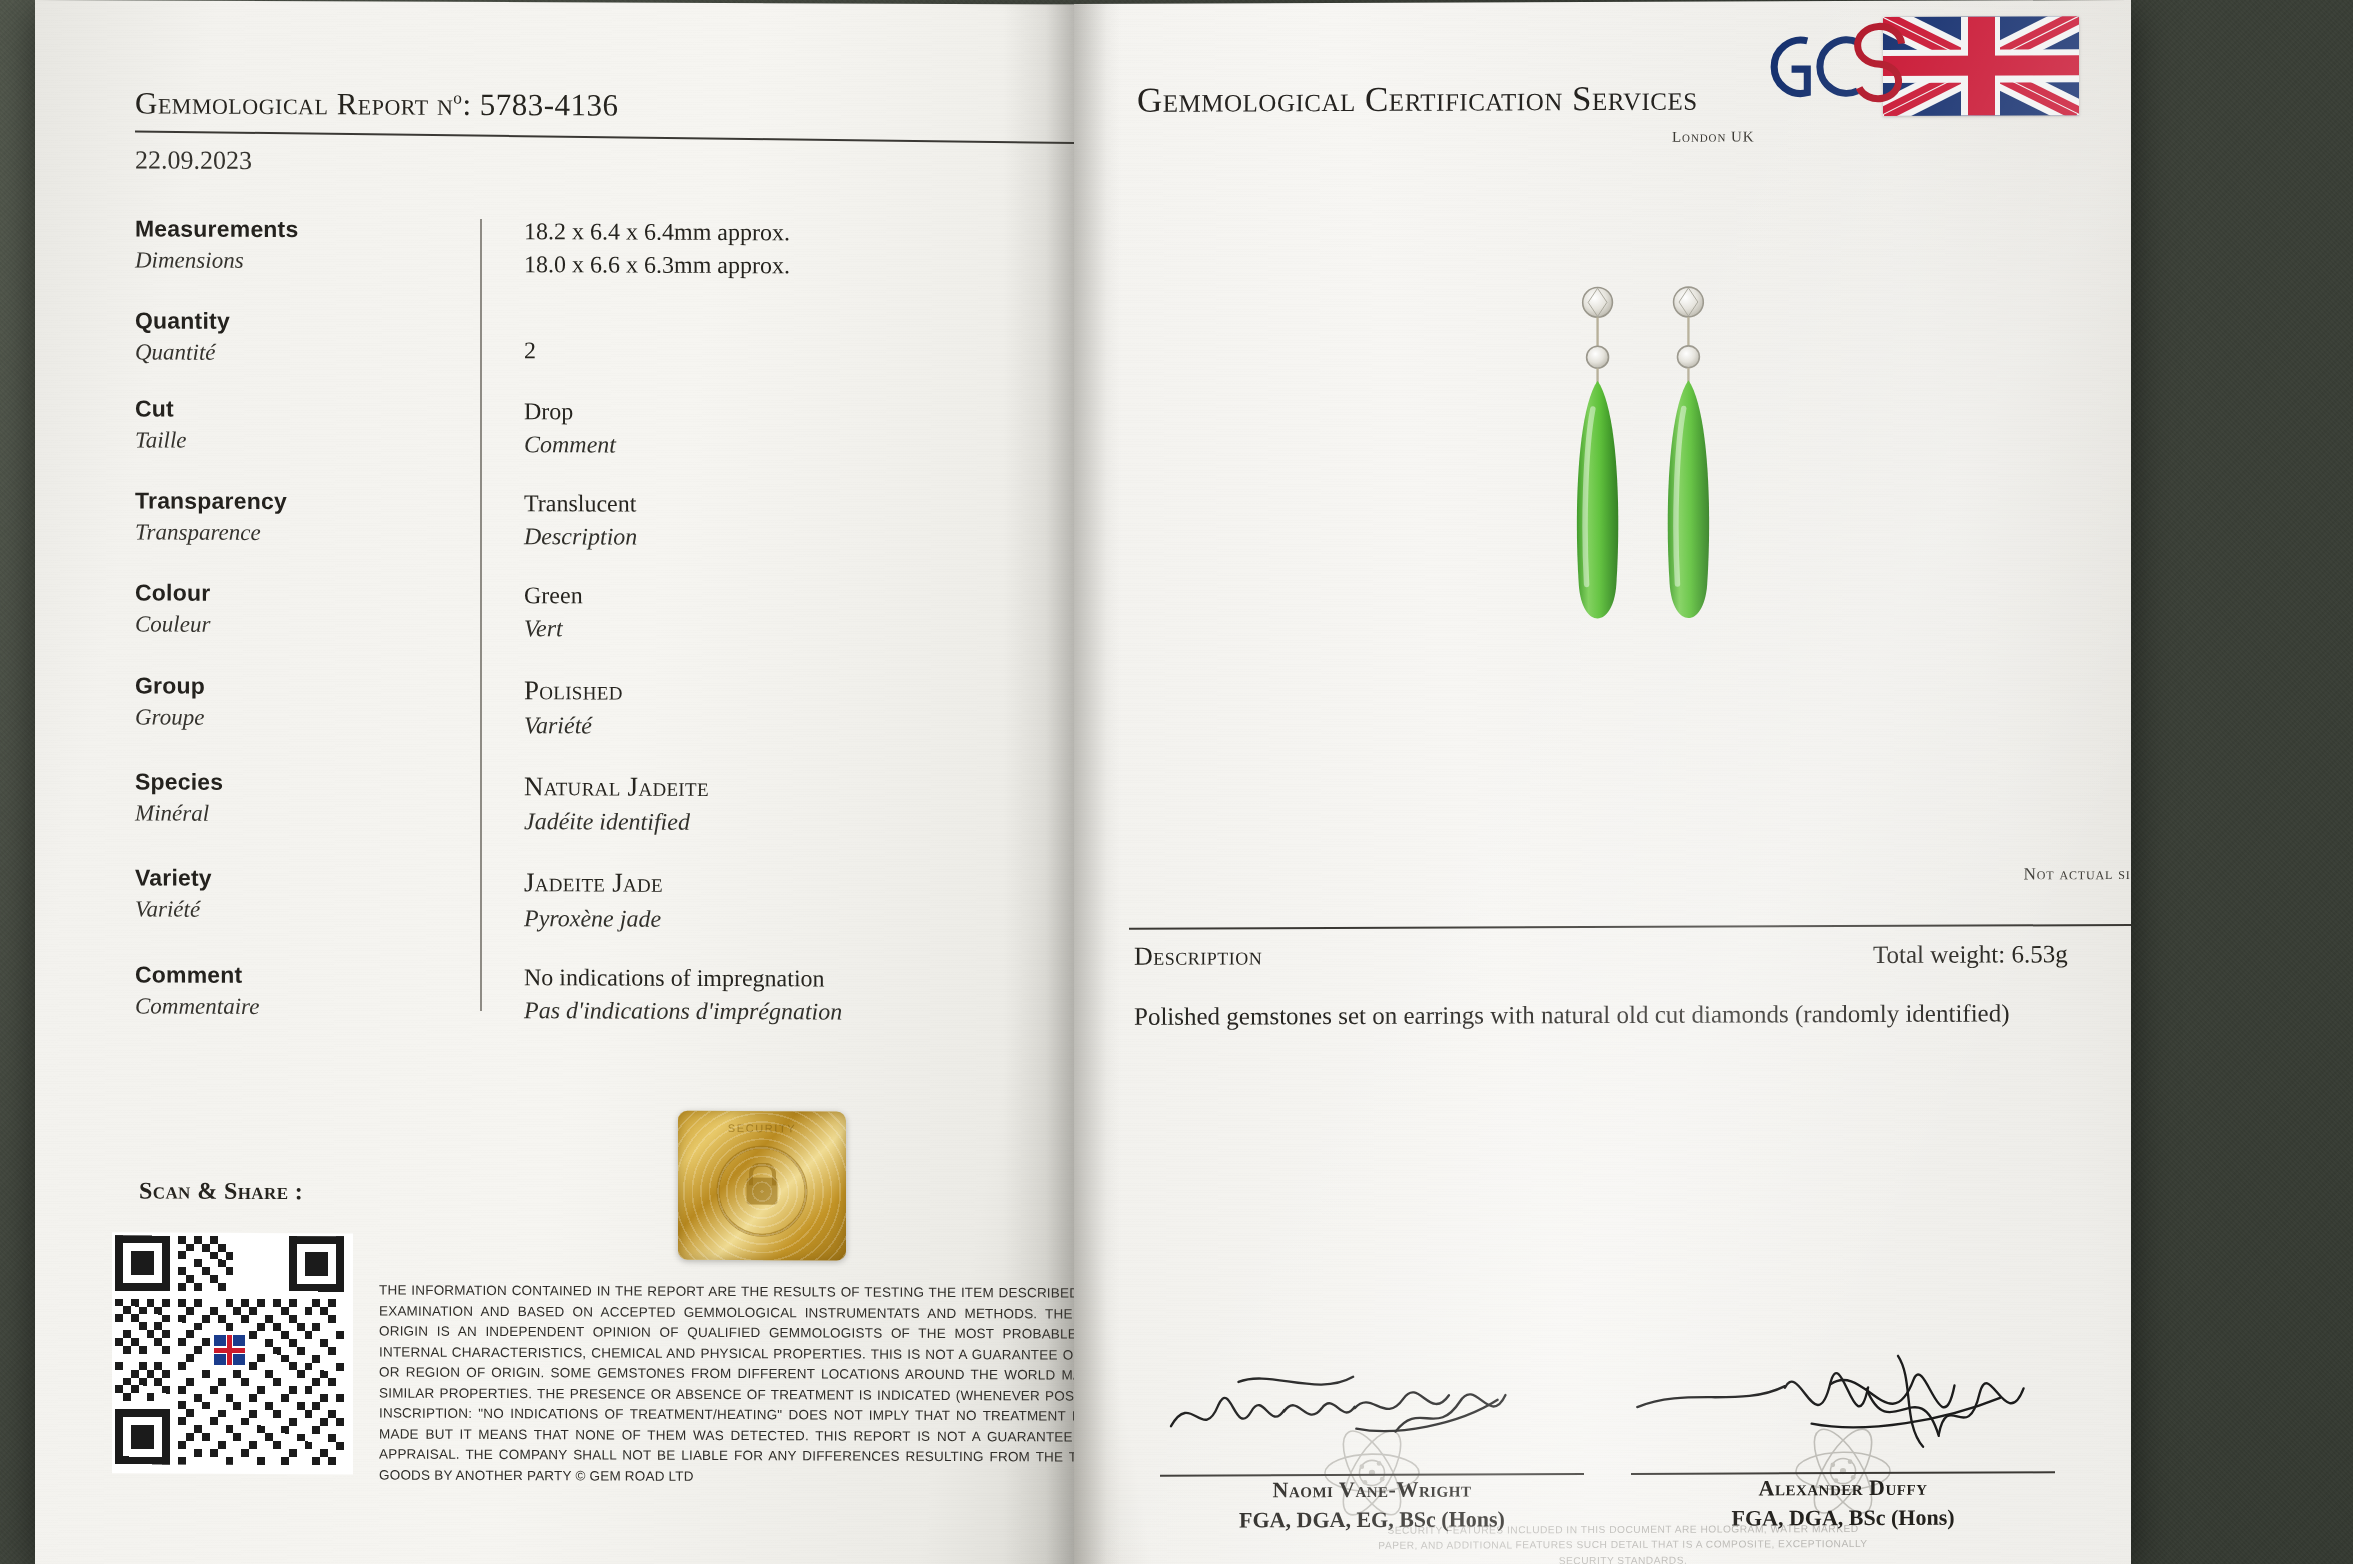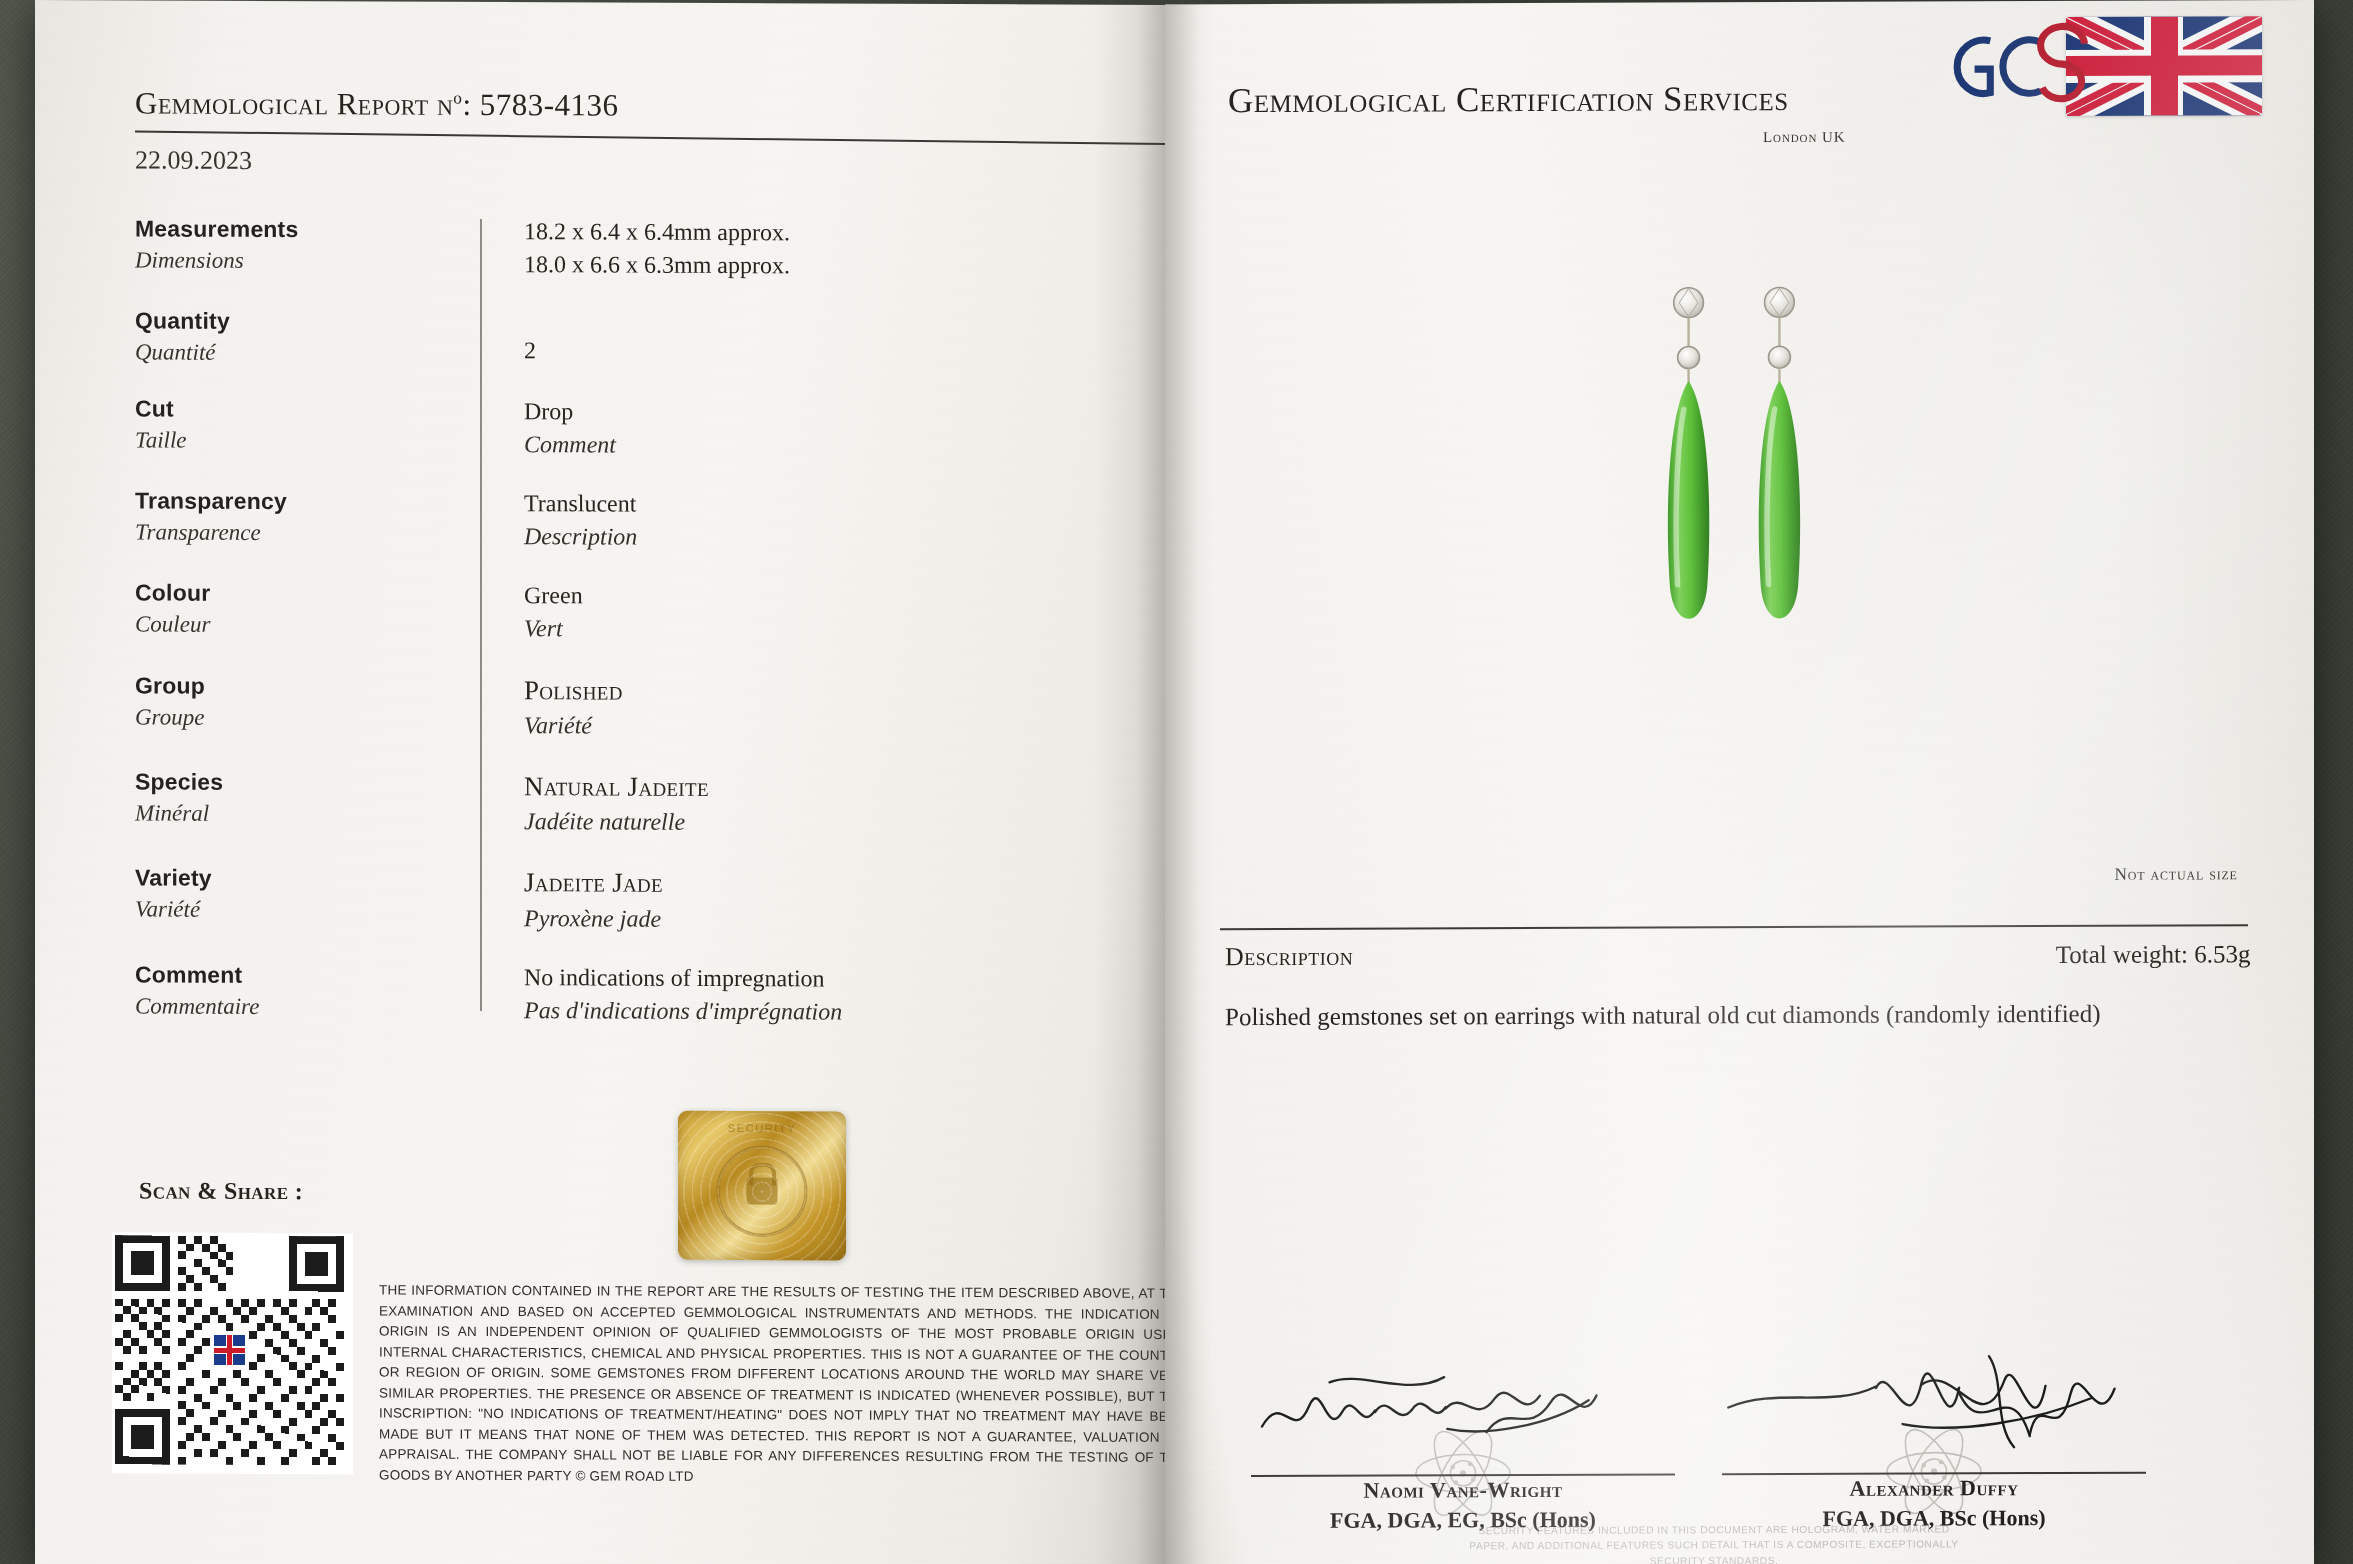--- a/index.html
+++ b/index.html
@@ -30,21 +30,21 @@
       repeating-linear-gradient(45deg, rgba(255,255,255,0.012) 0 1.6px, rgba(0,0,0,0.02) 1.6px 3.1px),
       repeating-linear-gradient(-45deg, rgba(255,255,255,0.01) 0 2.4px, rgba(0,0,0,0.015) 2.4px 4.7px);
     pointer-events: none;
   }
 
   
   .certificate {
     position: absolute;
     left: 35px;
     top: 0px;
-    width: 2278px;
+    width: 2096px;
     height: 1564px;
     display: flex;
     filter: drop-shadow(0 7.8px 22px rgba(0,0,0,0.55));
   }
 
   .page {
     position: relative;
     box-sizing: border-box;
     overflow: hidden;
   }
@@ -533,21 +533,21 @@
           </div>
         </div>
 
         <div class="spec-row">
           <div class="spec-label">
             <div class="en">Species</div>
             <div class="fr">Minéral</div>
           </div>
           <div class="spec-value">
             <div class="en caps">Natural Jadeite</div>
-            <div class="fr">Jadéite naturelle</div>
+            <div class="fr">Jadéite identified</div>
           </div>
         </div>
 
         <div class="spec-row">
           <div class="spec-label">
             <div class="en">Variety</div>
             <div class="fr">Variété</div>
           </div>
           <div class="spec-value">
             <div class="en caps">Jadeite Jade</div>

